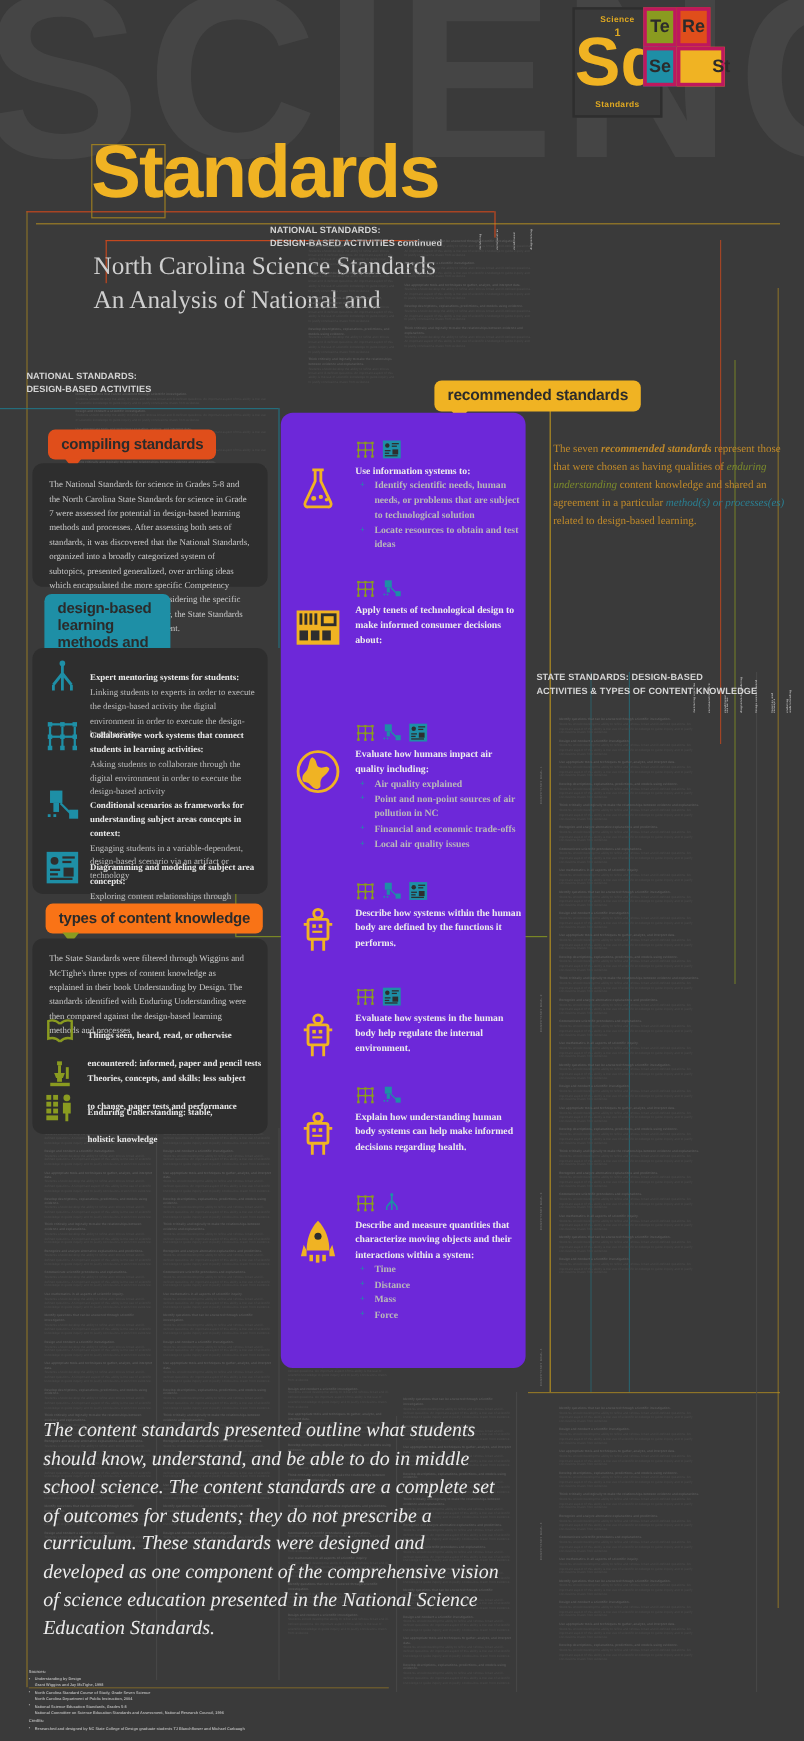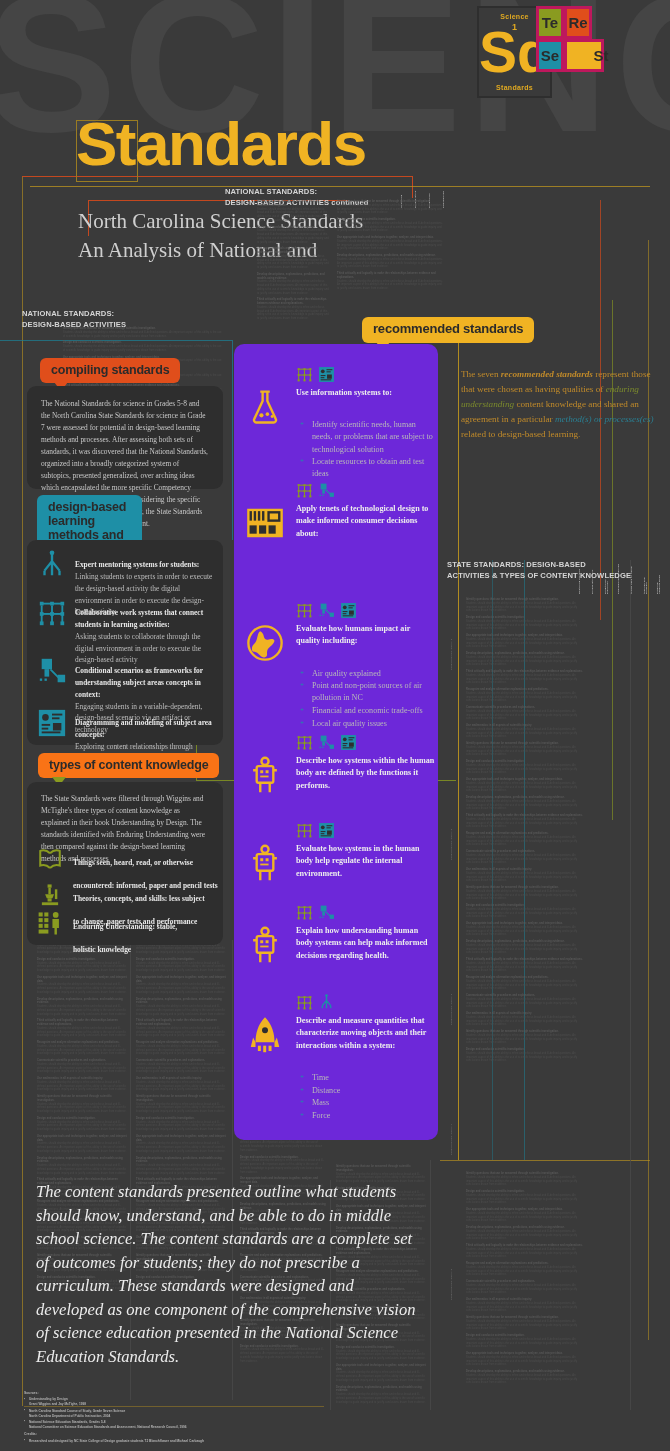--- a/index.html
+++ b/index.html
@@ -91,21 +91,21 @@
              font-size:7.4px; line-height:1.6; color:#e8e8e8;margin-top:11px; }
   .li .bdy { font-family:"Liberation Serif", serif; font-size:7.4px;
              line-height:1.6; color:#bdbdbd; }
 
   
   .cpanel { position:absolute; left:234px; top:344px; width:204px; height:796px;
             background:#6d28d9; border-radius:10px; }
   .cstd { position:absolute; left:62px; width:140px; }
   .cstd .hd { font-family:"Liberation Serif", serif; font-weight:bold;
               font-size:8.1px; line-height:1.52; color:#ededed; }
-  .cstd ul { list-style:none; margin-top:20px; }
+  .cstd ul { list-style:none; margin-top:0;font-weight:bold; }
   .cstd li { font-family:"Liberation Serif", serif; font-size:8.1px;
              line-height:1.5; color:#b9b9b9; padding-left:16px; position:relative;
              margin-bottom:.5px; }
   .cstd li::before { content:"+"; position:absolute; left:4px; top:0;
              color:#1e8fa6; font-weight:bold; font-size:7px; }
   .tagrow { position:absolute; display:flex; gap:5px; }
 
   
   .ibox { width:17px; height:17px; display:block; }
 

